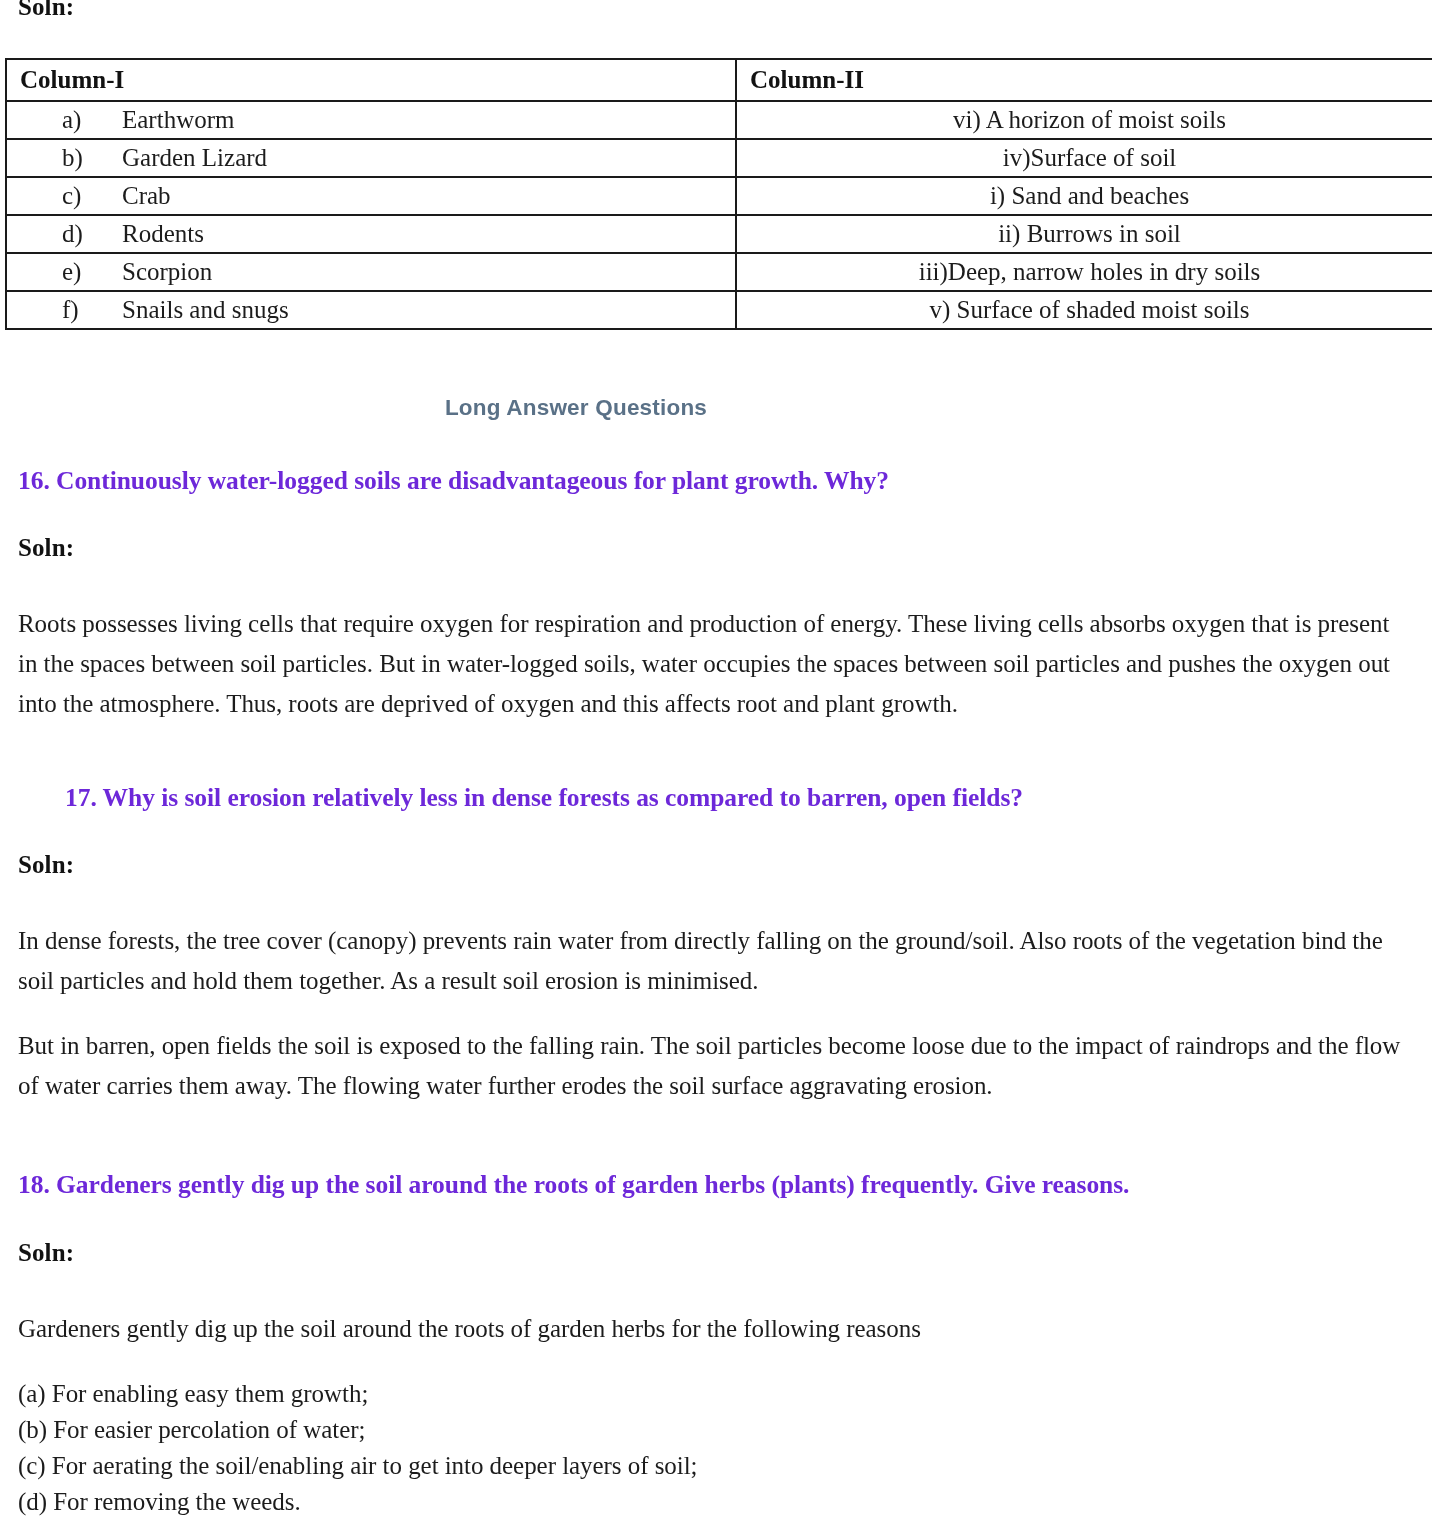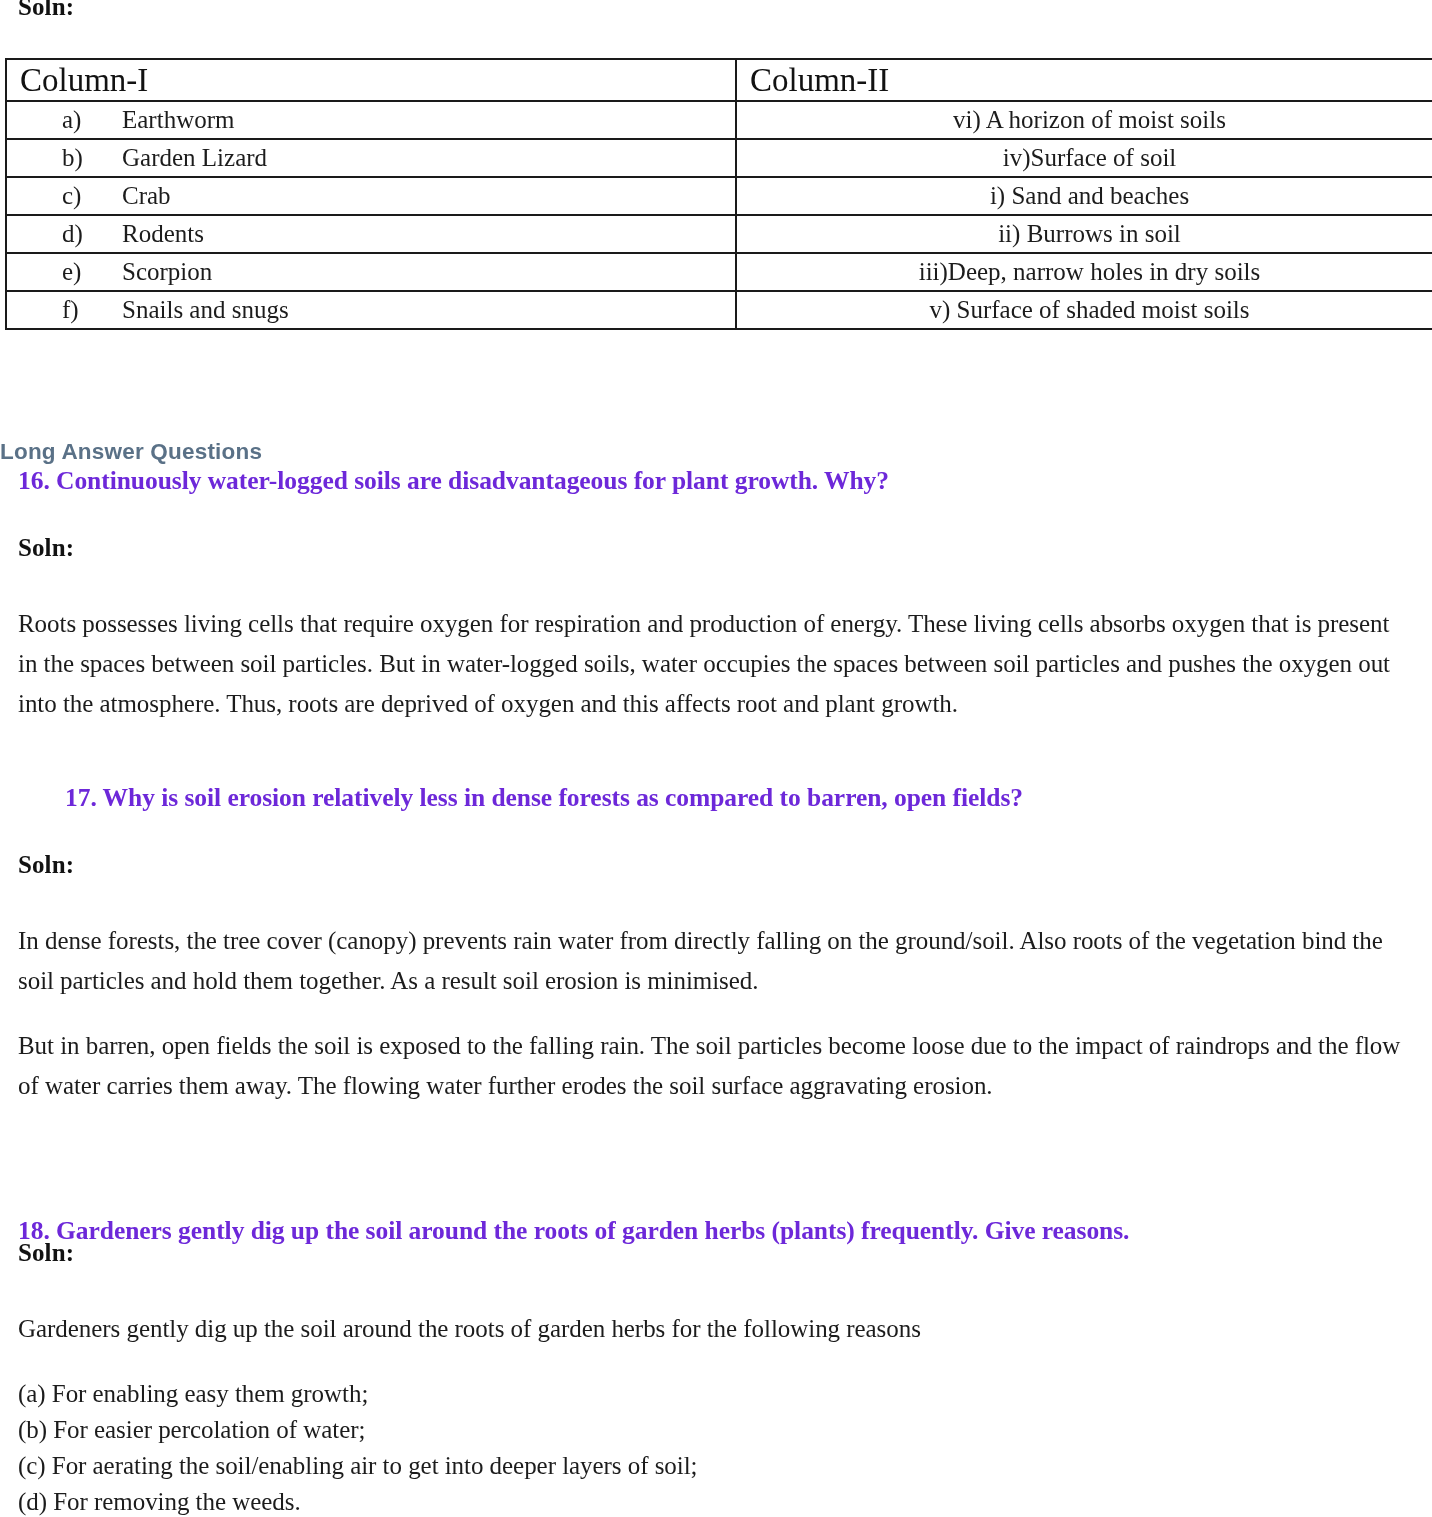--- a/index.html
+++ b/index.html
@@ -44,26 +44,25 @@
 
   .para {
     font-size: 25px;
     line-height: 40px;
     letter-spacing: -0.05px;
     color: #1c1c1c;
     max-width: 1400px;
   }
 
   .section-title {
-    text-align: left;
+    text-align: center;
     font-family: "Liberation Sans", "DejaVu Sans", sans-serif;
     font-weight: bold;
     font-size: 22.5px;
     letter-spacing: 0.2px;
-    margin-top: 44px;
   }
 
   .list-block {
     font-size: 25px;
     line-height: 36px;
     letter-spacing: -0.05px;
     color: #1c1c1c;
   }
   .list-block > div { white-space: pre; }
 
@@ -77,22 +76,22 @@
   .match-table td {
     border: 2.2px solid #1a1a1a;
     padding: 0;
     height: 36px;
     vertical-align: middle;
     font-size: 25px;
     line-height: 1.05;
     color: #1c1c1c;
   }
   .match-table td.hdr {
-    font-weight: normal;
-    font-size: 33px;
+    font-weight: bold;
+    font-size: 25px;
     color: #121212;
     padding-left: 13px;
     height: 40px;
   }
   .col-left  { width: 715px; }
   .col-right { width: 692px; }
 
   .item-row {
     display: flex;
     align-items: baseline;
@@ -196,21 +195,21 @@
   <div class="abs para" style="top:604px; width:1392px;">Roots possesses living cells that require oxygen for respiration and production of energy. These living cells absorbs oxygen that is present in the spaces between soil particles. But in water-logged soils, water occupies the spaces between soil particles and pushes the oxygen out into the atmosphere. Thus, roots are deprived of oxygen and this affects root and plant growth.</div>
 
   <div class="abs q-heading" style="top:783px; width:1400px;margin-left:47px;">17. Why is soil erosion relatively less in dense forests as compared to barren, open fields?</div>
 
   <div class="abs soln-label" style="top:852px;">Soln:</div>
 
   <div class="abs para" style="top:1026px; width:1400px;">But in barren, open fields the soil is exposed to the falling rain. The soil particles become loose due to the impact of raindrops and the flow of water carries them away. The flowing water further erodes the soil surface aggravating erosion.</div>
 
   <div class="abs para" style="top:921px; width:1400px;">In dense forests, the tree cover (canopy) prevents rain water from directly falling on the ground/soil. Also roots of the vegetation bind the soil particles and hold them together. As a result soil erosion is minimised.</div>
 
-  <div class="abs q-heading" style="top:1170px; width:1400px;margin-top:46px;">18. Gardeners gently dig up the soil around the roots of garden herbs (plants) frequently. Give reasons.</div>
+  <div class="abs q-heading" style="top:1170px; width:1400px;">18. Gardeners gently dig up the soil around the roots of garden herbs (plants) frequently. Give reasons.</div>
 
   <div class="abs soln-label" style="top:1240px;">Soln:</div>
 
   <div class="abs para" style="top:1309px; width:1400px;">Gardeners gently dig up the soil around the roots of garden herbs for the following reasons</div>
 
   <div class="abs list-block" style="top:1376px; width:1400px;">
     <div>(a) For enabling easy them growth;</div>
     <div>(b) For easier percolation of water;</div>
     <div>(c) For aerating the soil/enabling air to get into deeper layers of soil;</div>
     <div>(d) For removing the weeds.</div>

